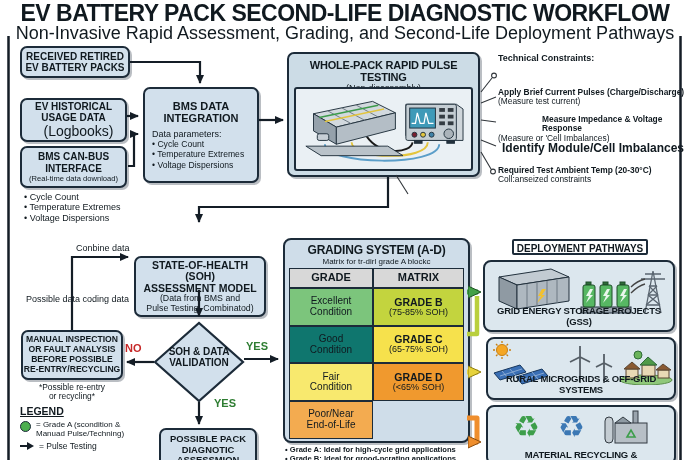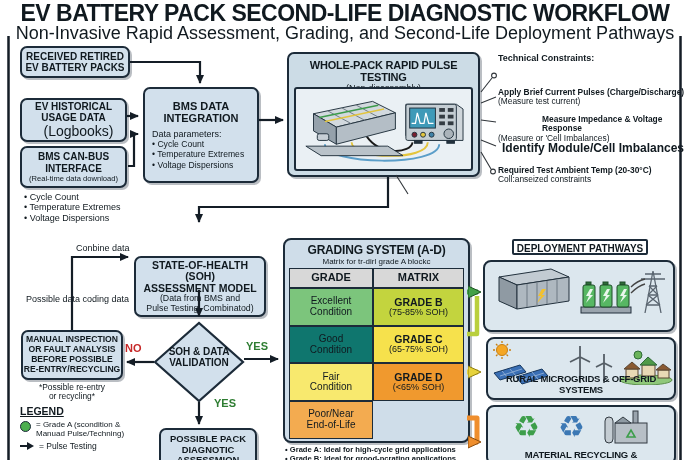--- a/index.html
+++ b/index.html
@@ -287,20 +287,21 @@
         <polygon points="139,24 135,31 138,31 135,38 142,30 139,30 142,24" fill="#eaf6ec" stroke="none"></polygon>
       </g>
       <g stroke="#5a6570" stroke-width="1.3" fill="none">
         <path d="M160,48 L168,6 M176,48 L168,6"></path>
         <path d="M161,40 H175 M163,30 H173 M164,21 H172"></path>
         <path d="M161,40 L173,30 M175,40 L163,30 M164,21 L173,30 M172,21 L163,30"></path>
         <path d="M156,14 H180 M160,9 H176"></path>
         <path d="M146,22 C152,16 156,15 160,14 M146,28 C152,22 156,20 160,19" stroke="#444"></path>
       </g>
     </svg>
+    <div class="caption">GRID ENERGY STORAGE PROJECTS (GSS)</div>
   </div>
 
   <div class="card abs" style="left:486px;top:337px;width:190px;height:63px;">
     <svg width="186" height="44" viewBox="0 0 186 44" style="margin:2px auto 0;">
       <g>
         <circle cx="14" cy="9" r="5.5" fill="#f5a623" stroke="#c77f12"></circle>
         <g stroke="#c77f12" stroke-width="1.3">
             <path d="M14,0 V2 M14,16 V18 M5,9 H7 M21,9 H23 M8,3 L9.5,4.5 M18.5,13.5 L20,15 M20,3 L18.5,4.5 M9.5,13.5 L8,15"></path>
           </g>
       </g>

